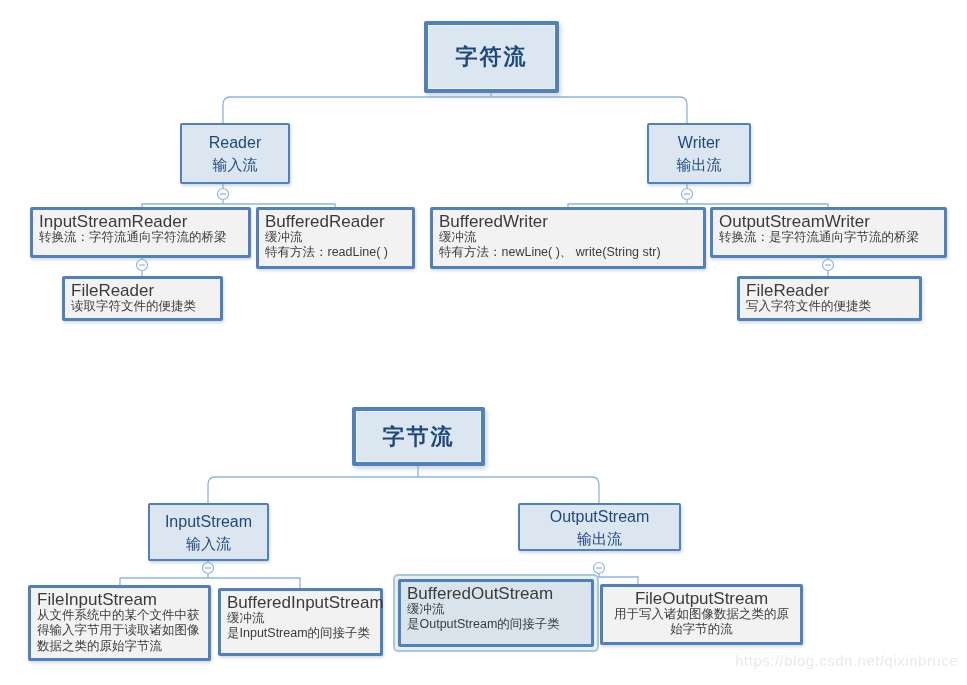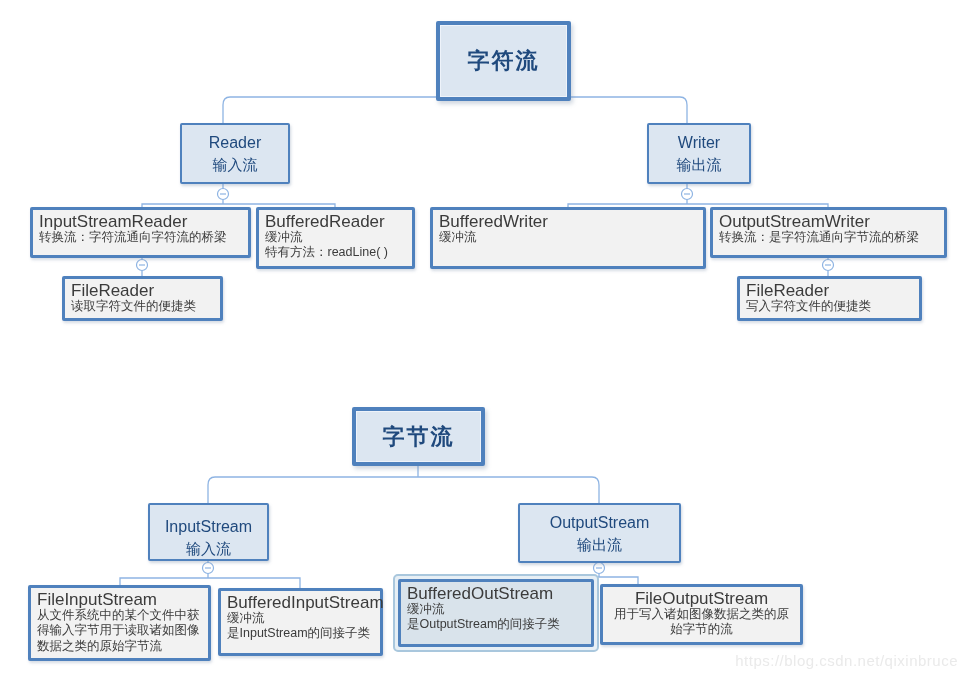--- a/index.html
+++ b/index.html
@@ -87,21 +87,21 @@
         <circle cx="208" cy="568" r="5.5" fill="#ffffff"></circle>
           <line x1="205" y1="568" x2="211" y2="568"></line>
       </g>
       <g>
         <circle cx="599" cy="568" r="5.5" fill="#ffffff"></circle>
           <line x1="596" y1="568" x2="602" y2="568"></line>
       </g>
     </g>
   </svg>
 
-  <div class="box root" style="left:436px;top:21px;width:135px;height:80px;">
+  <div class="box root" style="left:424px;top:21px;width:135px;height:72px;">
     <span>字符流</span>
   </div>
 
   <div class="box node" style="left:180px;top:123px;width:110px;height:61px;">
     <span class="en">Reader</span>
     <span class="cn">输入流</span>
   </div>
 
   <div class="box node" style="left:647px;top:123px;width:104px;height:61px;">
     <span class="en">Writer</span>
@@ -115,20 +115,21 @@
 
   <div class="box leaf" style="left:256px;top:207px;width:159px;min-height:62px;">
     <div class="title">BufferedReader</div>
     <div>缓冲流</div>
     <div>特有方法：readLine( )</div>
   </div>
 
   <div class="box leaf" style="left:430px;top:207px;width:276px;min-height:62px;">
     <div class="title">BufferedWriter</div>
     <div>缓冲流</div>
+    <div>特有方法：newLine( )、 write(String str)</div>
   </div>
 
   <div class="box leaf" style="left:710px;top:207px;width:237px;min-height:51px;">
     <div class="title">OutputStreamWriter</div>
     <div>转换流：是字符流通向字节流的桥梁</div>
   </div>
 
   <div class="box leaf" style="left:62px;top:276px;width:161px;min-height:42px;">
     <div class="title">FileReader</div>
     <div>读取字符文件的便捷类</div>
@@ -136,26 +137,26 @@
 
   <div class="box leaf" style="left:737px;top:276px;width:185px;min-height:42px;">
     <div class="title">FileReader</div>
     <div>写入字符文件的便捷类</div>
   </div>
 
   <div class="box root" style="left:352px;top:407px;width:133px;height:59px;">
     <span>字节流</span>
   </div>
 
-  <div class="box node" style="left:148px;top:503px;width:121px;height:58px;justify-content:flex-end;">
+  <div class="box node" style="left:148px;top:503px;width:121px;height:58px;">
     <span class="en">InputStream</span>
     <span class="cn">输入流</span>
   </div>
 
-  <div class="box node" style="left:518px;top:503px;width:163px;height:60px;">
+  <div class="box node" style="left:518px;top:503px;width:163px;height:48px;">
     <span class="en">OutputStream</span>
     <span class="cn">输出流</span>
   </div>
 
   <div class="box leaf" style="left:28px;top:585px;width:183px;min-height:72px;">
     <div class="title">FileInputStream</div>
     <div>从文件系统中的某个文件中获得输入字节用于读取诸如图像数据之类的原始字节流</div>
   </div>
 
   <div class="box leaf" style="left:218px;top:588px;width:165px;min-height:68px;">

